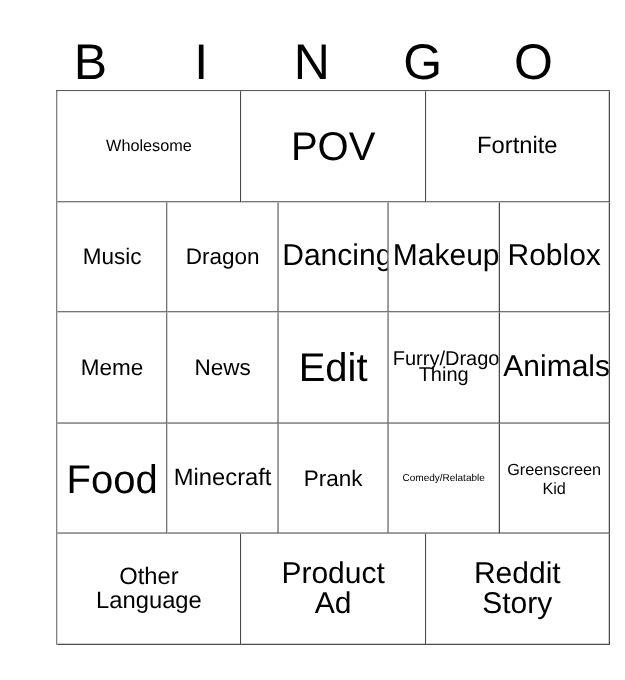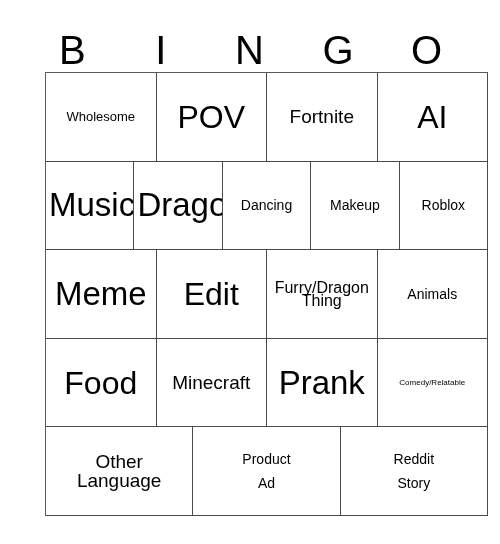--- a/index.html
+++ b/index.html
@@ -74,22 +74,22 @@
   }
   .cell-label {
     display: block;
     width: 100%;
     color: #000000;
     font-weight: 400;
     white-space: pre-line;
   }
   
   .sz-xl  { font-size: 32px; line-height: 34px; }
-  .sz-lg  { font-size: 33px; line-height: 28px; }
-  .sz-md  { font-size: 14px; line-height: 24px; }
+  .sz-lg  { font-size: 18px; line-height: 28px; }
+  .sz-md  { font-size: 24px; line-height: 24px; }
   .sz-sm  { font-size: 19px; line-height: 19px; }
   .sz-xs  { font-size: 13px; line-height: 15px; }
   .sz-xxs { font-size: 16px; line-height: 13px; }
   .sz-tiny{ font-size: 8px;  line-height: 10px; }
 </style>
 </head>
 <body>
 
 <div id="bingo-card">
 
@@ -106,23 +106,20 @@
     <div class="grid-row">
       <div class="grid-cell">
         <span class="cell-label sz-xs">Wholesome</span>
       </div>
       <div class="grid-cell">
         <span class="cell-label sz-xl">POV</span>
       </div>
       <div class="grid-cell">
         <span class="cell-label sz-sm">Fortnite</span>
       </div>
-      <div class="grid-cell">
-        <span class="cell-label sz-xl">AI</span>
-      </div>
     </div>
 
     <div class="grid-row">
       <div class="grid-cell">
         <span class="cell-label sz-lg">Music</span>
       </div>
       <div class="grid-cell">
         <span class="cell-label sz-lg">Dragon</span>
       </div>
       <div class="grid-cell">
@@ -132,20 +129,23 @@
         <span class="cell-label sz-md">Makeup</span>
       </div>
       <div class="grid-cell">
         <span class="cell-label sz-md">Roblox</span>
       </div>
     </div>
 
     <div class="grid-row">
       <div class="grid-cell">
         <span class="cell-label sz-lg">Meme</span>
+      </div>
+      <div class="grid-cell">
+        <span class="cell-label sz-lg">News</span>
       </div>
       <div class="grid-cell">
         <span class="cell-label sz-xl">Edit</span>
       </div>
       <div class="grid-cell">
         <span class="cell-label sz-xxs">Furry/Dragon
 Thing</span>
       </div>
       <div class="grid-cell">
         <span class="cell-label sz-md">Animals</span>
@@ -158,20 +158,24 @@
       </div>
       <div class="grid-cell">
         <span class="cell-label sz-sm">Minecraft</span>
       </div>
       <div class="grid-cell">
         <span class="cell-label sz-lg">Prank</span>
       </div>
       <div class="grid-cell">
         <span class="cell-label sz-tiny">Comedy/Relatable</span>
       </div>
+      <div class="grid-cell">
+        <span class="cell-label sz-xs">Greenscreen
+Kid</span>
+      </div>
     </div>
 
     <div class="grid-row">
       <div class="grid-cell">
         <span class="cell-label sz-sm">Other
 Language</span>
       </div>
       <div class="grid-cell">
         <span class="cell-label sz-md">Product
 Ad</span>

